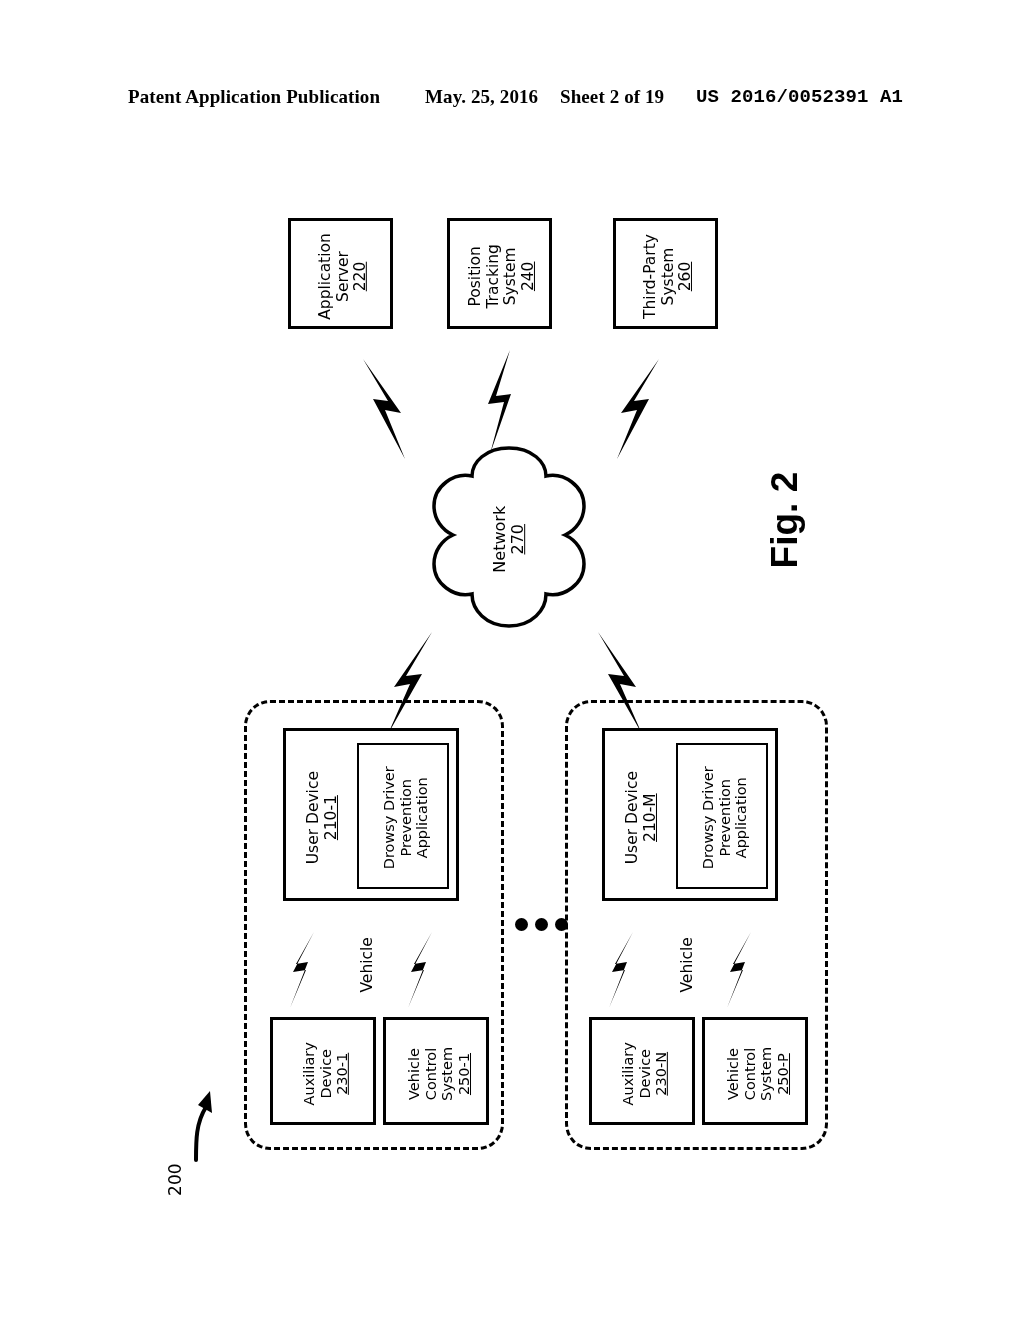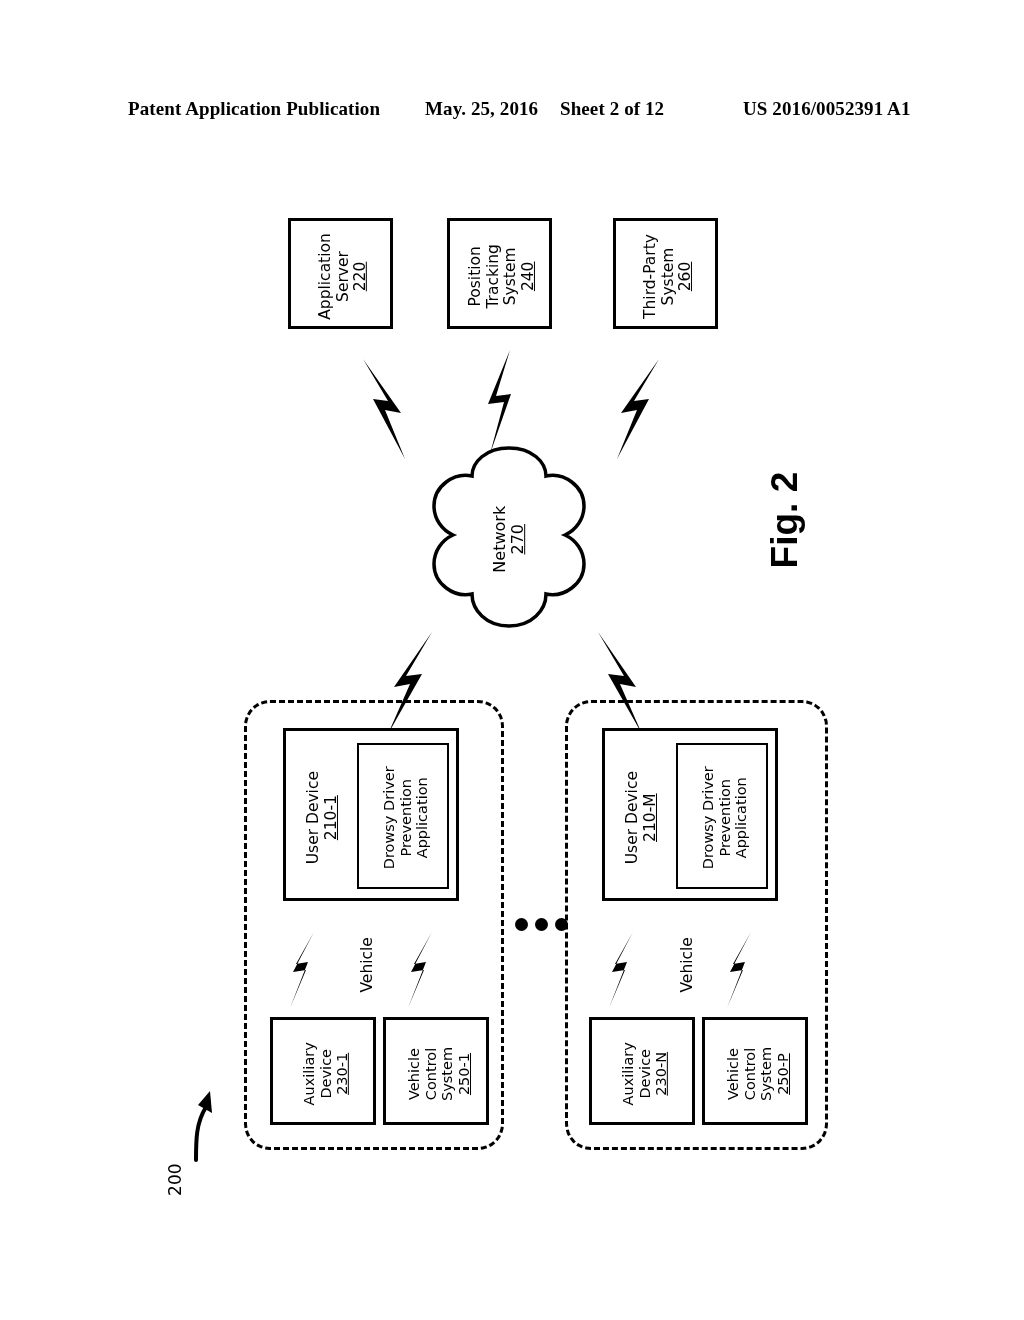--- a/index.html
+++ b/index.html
@@ -22,32 +22,31 @@
   .hdr {
     position: absolute;
     top: 86px;
     left: 0;
     width: 934px;
     font-family: "Liberation Serif", serif;
     font-weight: bold;
     font-size: 19px;
     color: #000;
     letter-spacing: 0.1px;
-    margin-top: 12px;
   }
   .hdr-inner {
     position: relative;
     width: 1024px;
     height: 26px;
   }
   .hdr span { position: absolute; white-space: nowrap; }
   .hdr-pub   { left: 128px; }
   .hdr-date  { left: 425px; }
   .hdr-sheet { left: 560px; }
-  .hdr-num   { left: 743px; }
+  .hdr-num   { left: 696px; font-family: Liberation Mono, monospace; }
 
   
   .rot {
     transform: rotate(-90deg);
     transform-origin: center center;
     white-space: nowrap;
     line-height: 1.14;
     color: #000;
   }
   .rotwrap {
@@ -113,21 +112,21 @@
 </style>
 </head>
 <body>
 
 <div id="page">
 
   <div class="hdr">
     <div class="hdr-inner">
       <span class="hdr-pub">Patent Application Publication</span>
       <span class="hdr-date">May. 25, 2016</span>
-      <span class="hdr-sheet">Sheet 2 of 12</span>
+      <span class="hdr-sheet">Sheet 2 of 19</span>
       <span class="hdr-num">US 2016/0052391 A1</span>
     </div>
   </div>
 
   <div class="rotwrap" style="left:735px; top:440px; width:100px; height:160px;">
     <div class="rot figlabel" style="position:relative; left:0; top:0;">Fig. 2</div>
   </div>
 
   <div class="rotwrap" style="left:150px; top:1150px; width:50px; height:60px;">
     <div class="rot reflabel" style="position:relative;">200</div>

